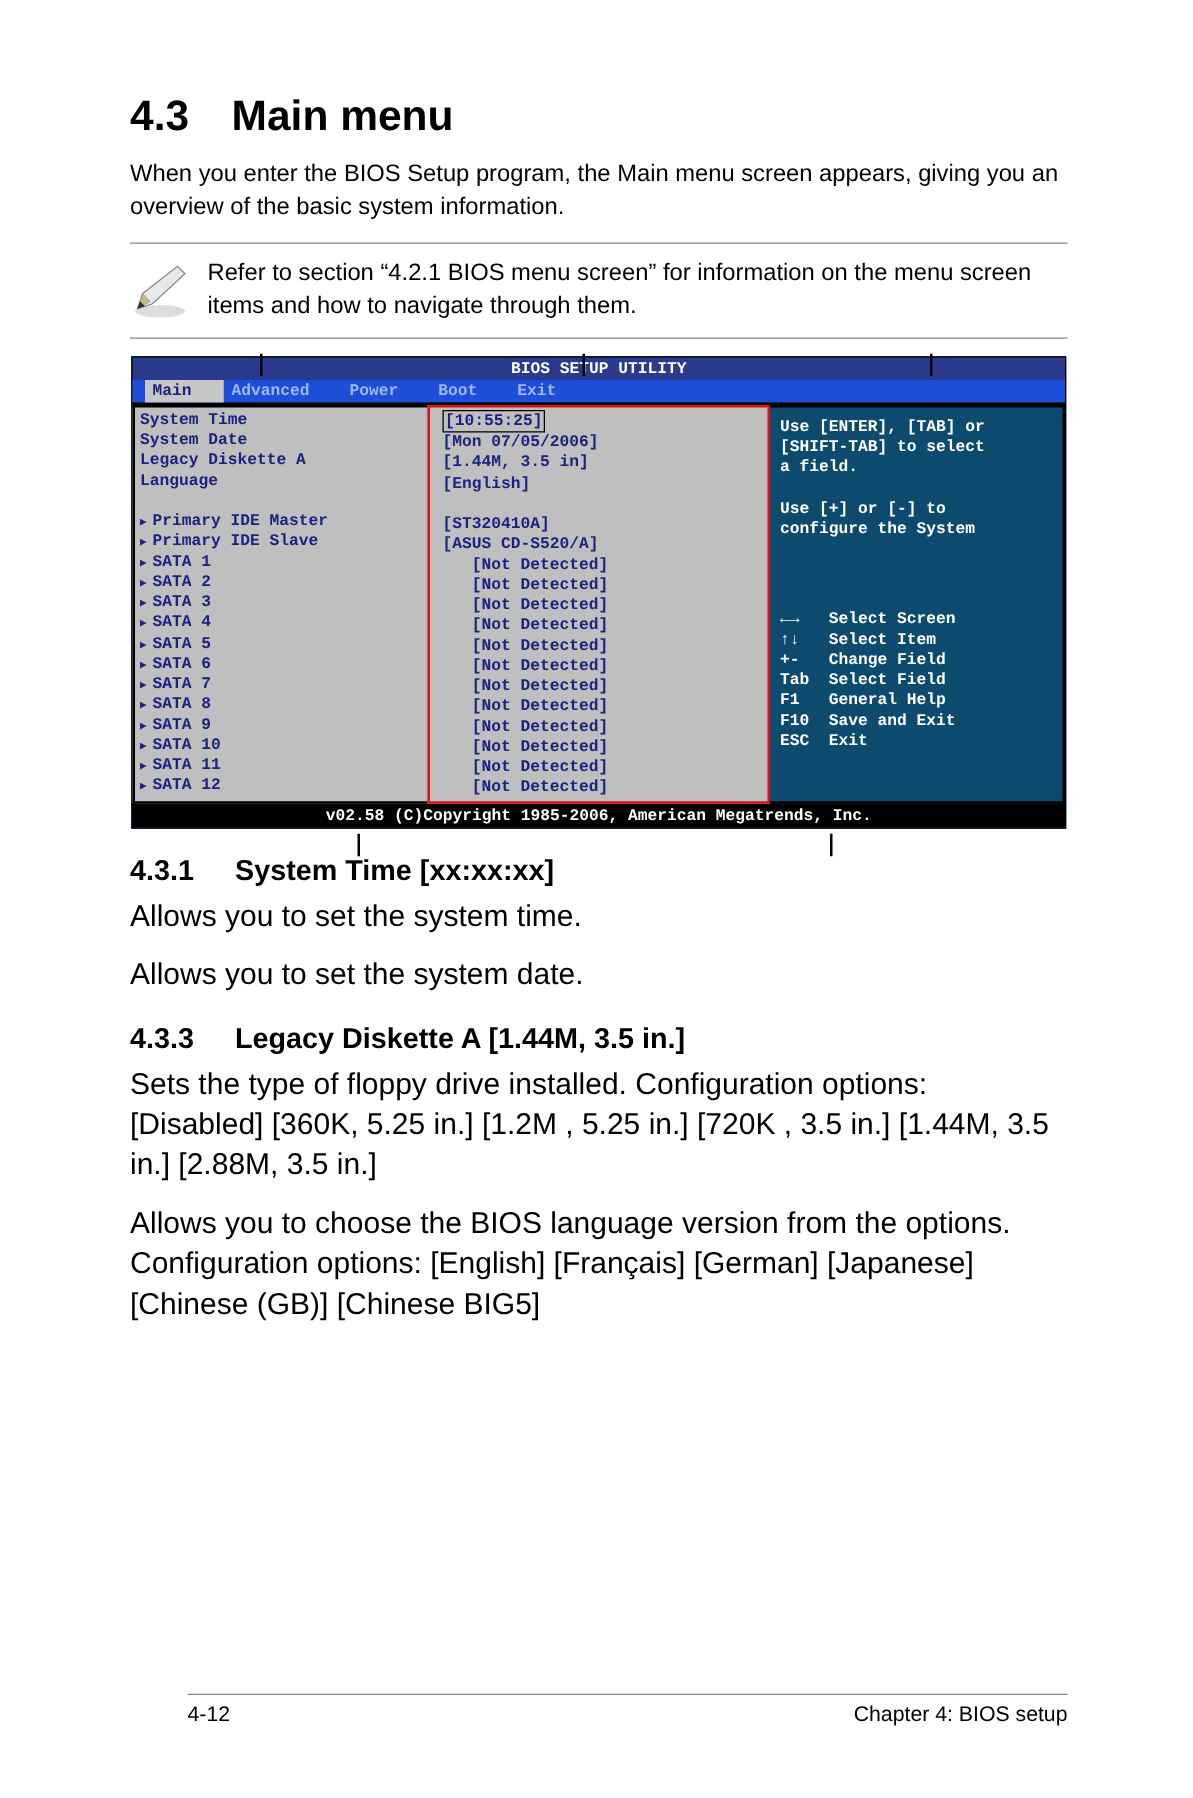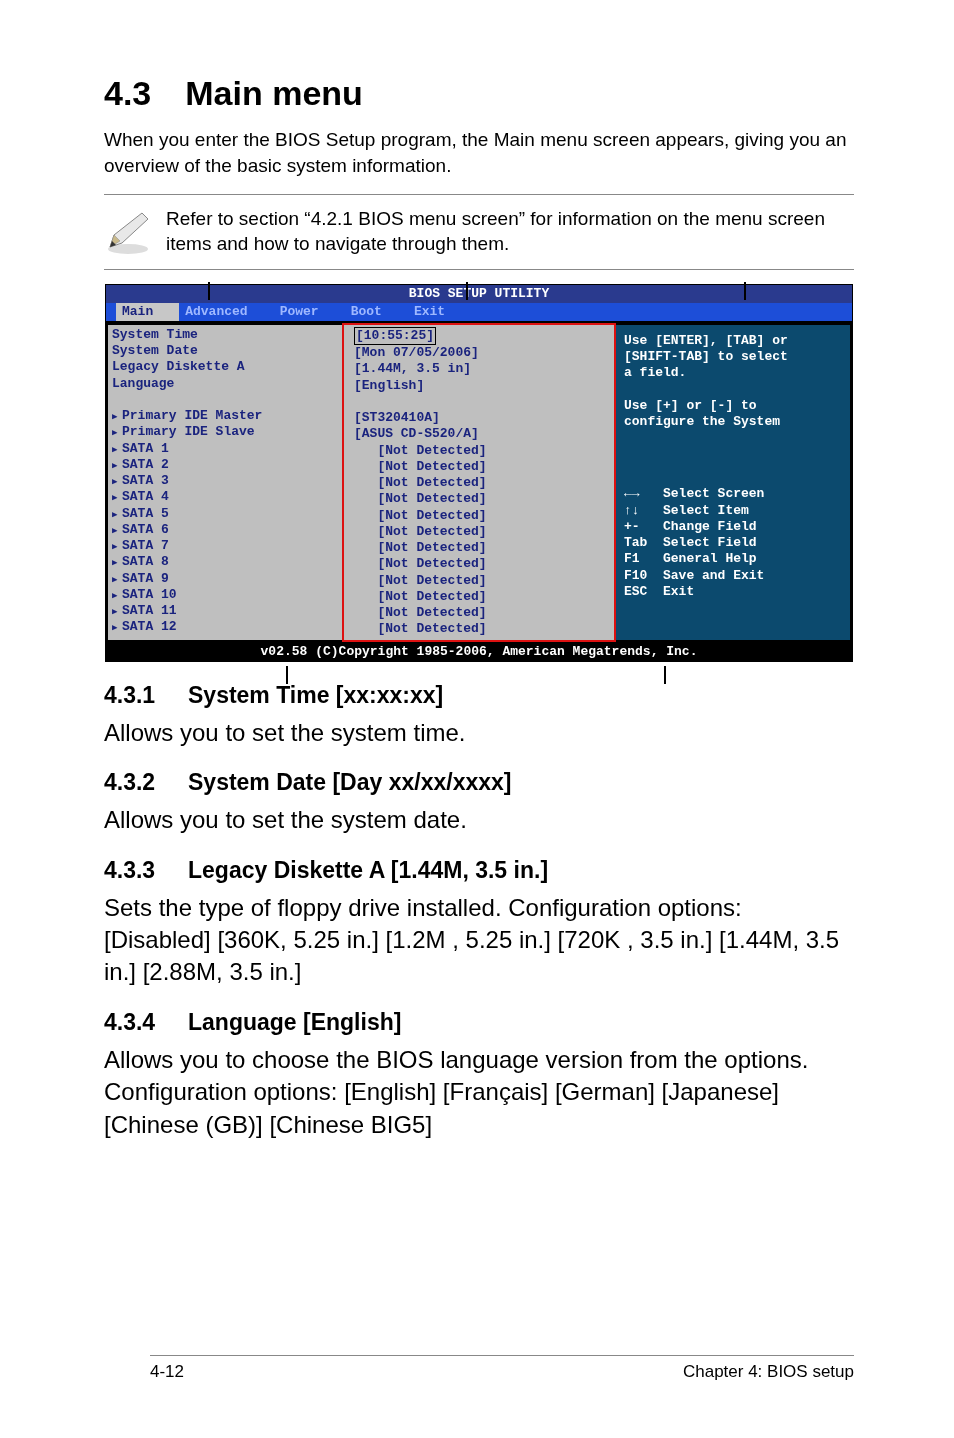--- a/index.html
+++ b/index.html
@@ -281,27 +281,25 @@
   </div>
 
   <div class="tick-overlay">
     <div class="tick" style="left:182px; top:-6px;"></div>
     <div class="tick" style="left:560px; top:-6px;"></div>
   </div>
 
   <h2 class="sec"><span class="num">4.3.1</span><span>System Time [xx:xx:xx]</span></h2>
   <p class="body">Allows you to set the system time.</p>
 
-  <h2 class="sec"><span class="num">4.3.2</span><span>System Date [Day xx/xx/xxxx]</span></h2>
   <p class="body">Allows you to set the system date.</p>
 
   <h2 class="sec"><span class="num">4.3.3</span><span>Legacy Diskette A [1.44M, 3.5 in.]</span></h2>
   <p class="body">Sets the type of floppy drive installed. Configuration options: [Disabled] [360K, 5.25 in.] [1.2M , 5.25 in.] [720K , 3.5 in.] [1.44M, 3.5 in.] [2.88M, 3.5 in.]</p>
 
-  <h2 class="sec"><span class="num">4.3.4</span><span>Language [English]</span></h2>
   <p class="body">Allows you to choose the BIOS language version from the options. Configuration options: [English] [Français] [German] [Japanese] [Chinese (GB)] [Chinese BIG5]</p>
 
 </div>
 
 <div class="page-footer">
   <span>4-12</span>
   <span>Chapter 4: BIOS setup</span>
 </div>
 
 </body></html>

